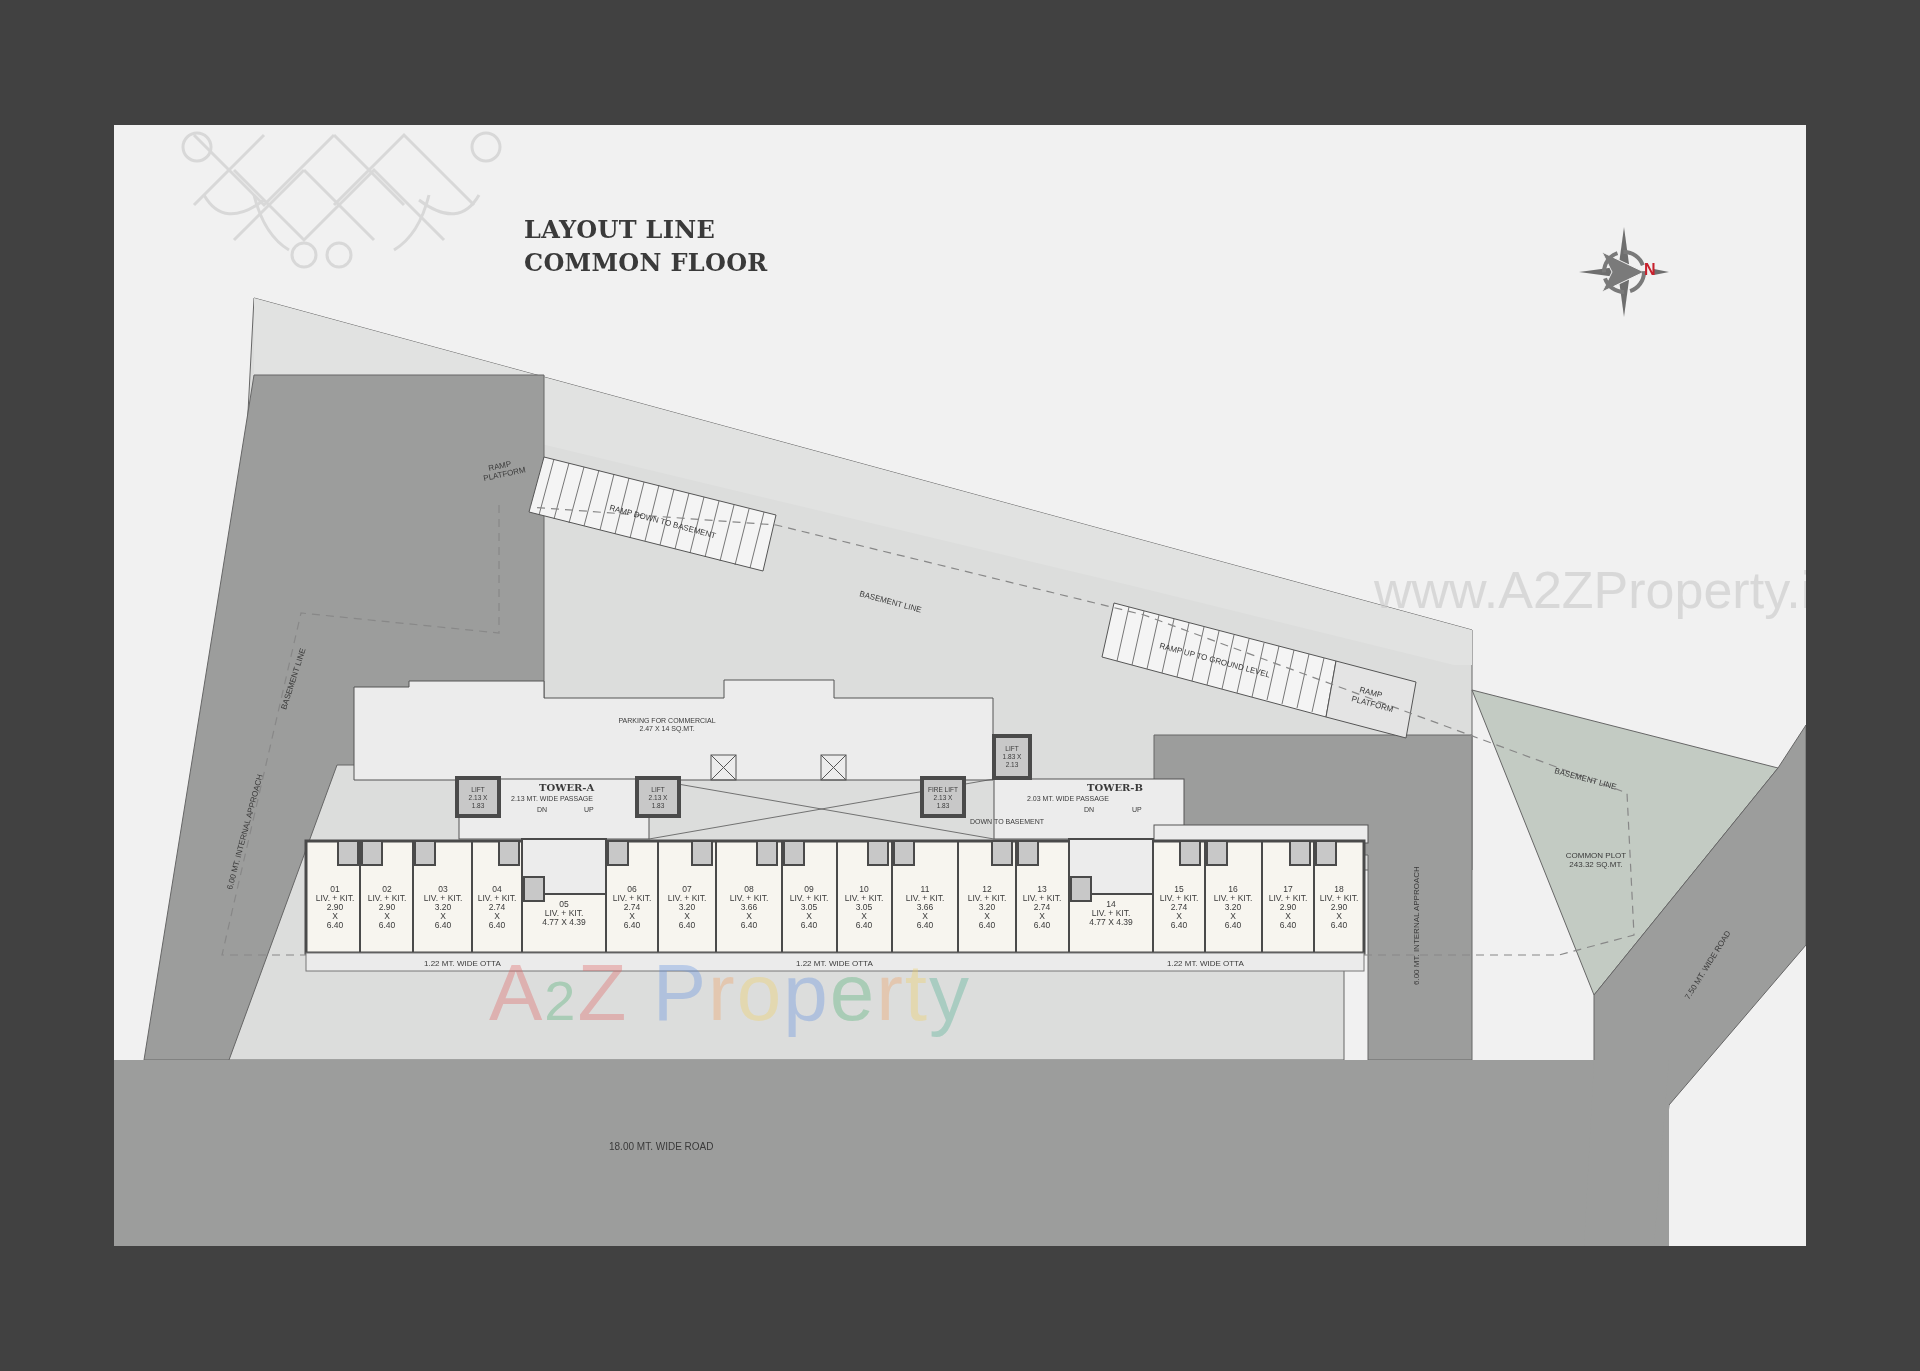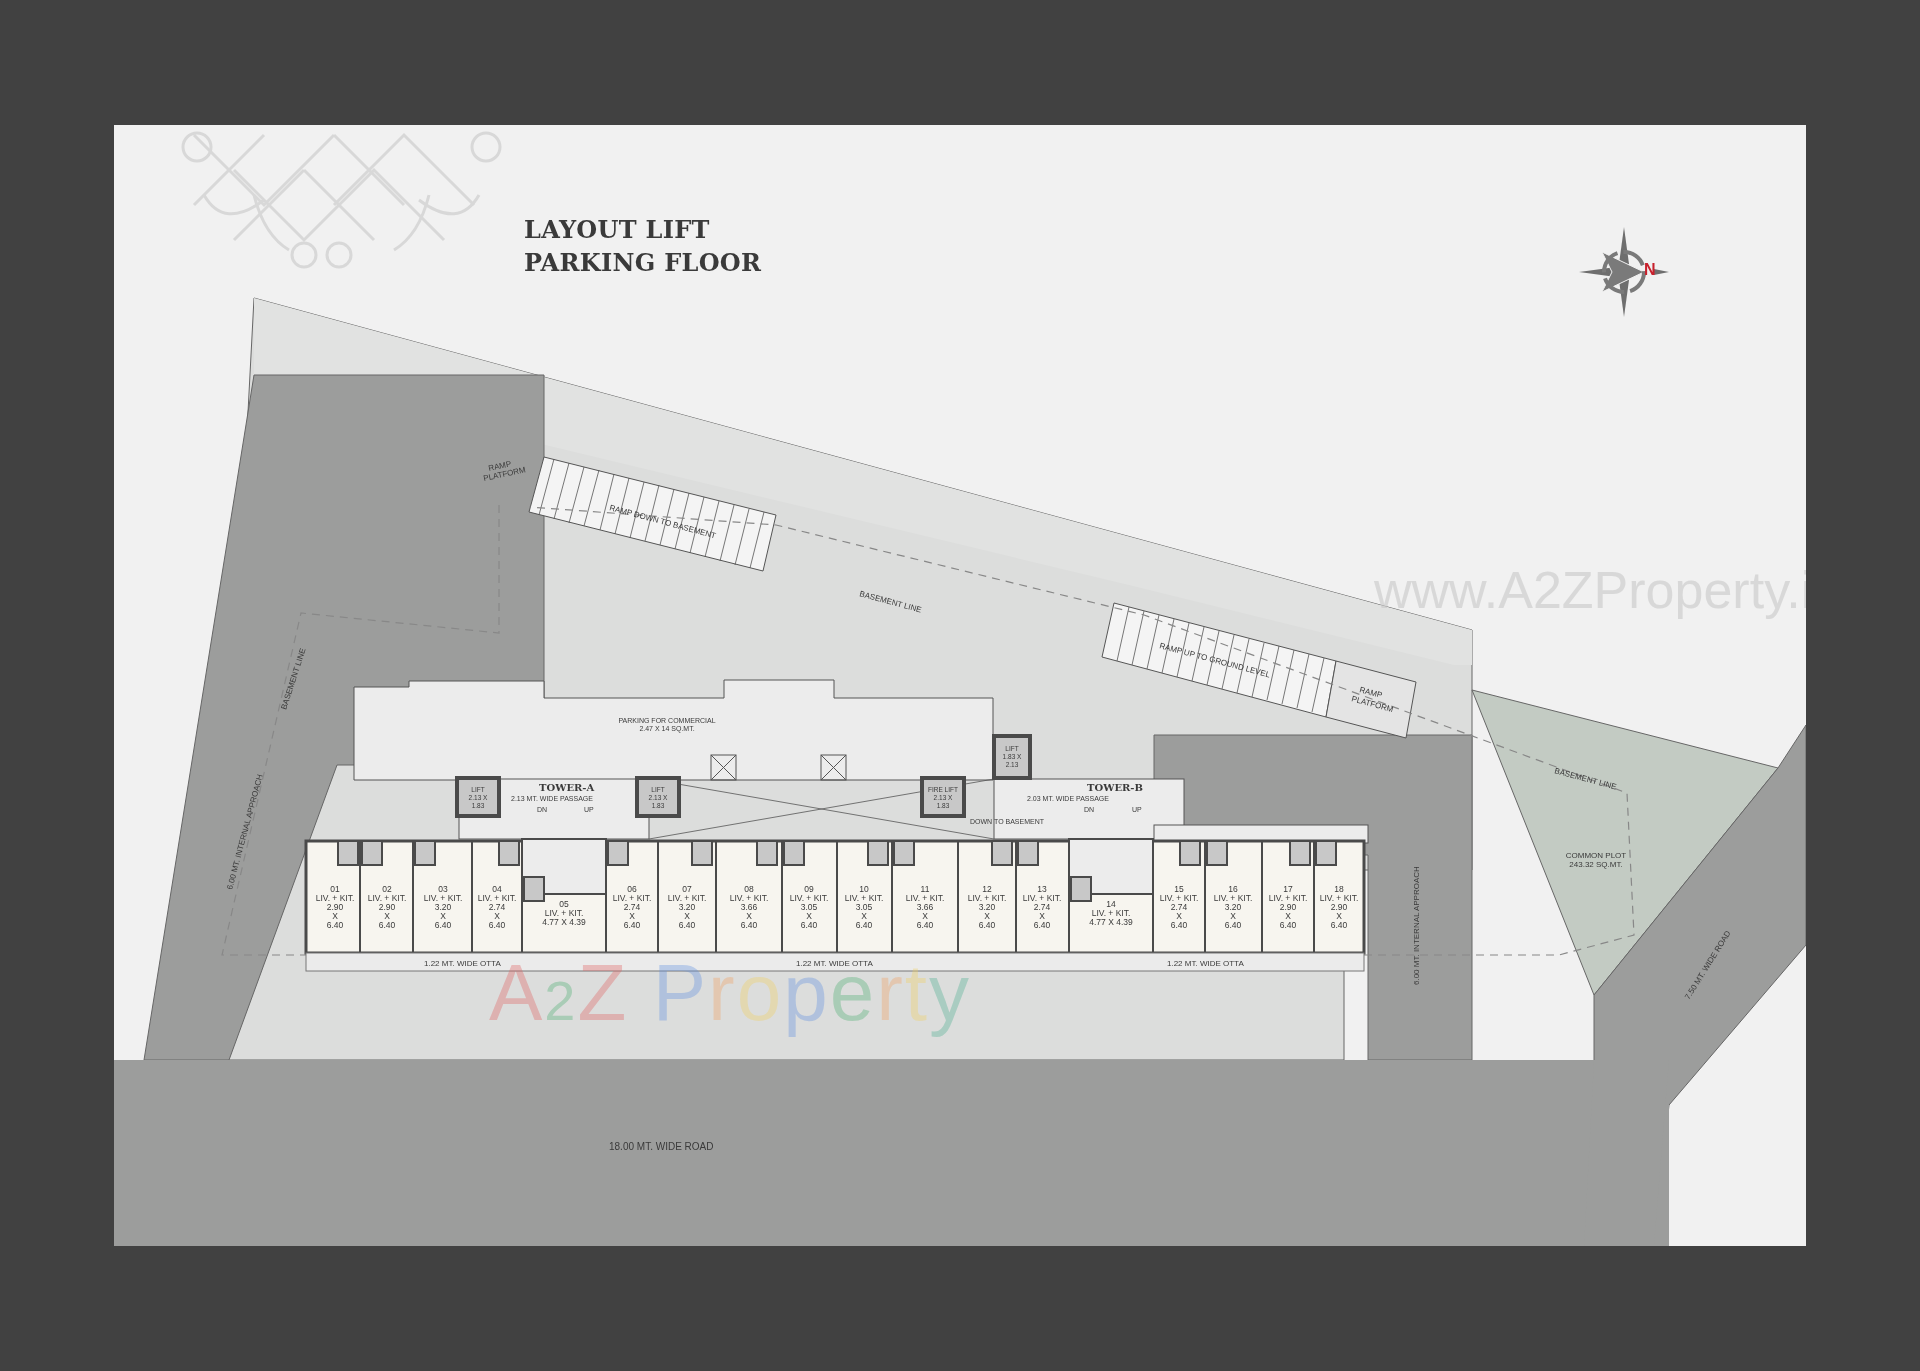--- a/index.html
+++ b/index.html
@@ -334,22 +334,22 @@
       <rect x="904" y="716" width="20" height="24"></rect>
         <rect x="957" y="752" width="20" height="24"></rect>
       <rect x="1066" y="716" width="20" height="24"></rect>
         <rect x="1093" y="716" width="20" height="24"></rect>
       <rect x="1176" y="716" width="20" height="24"></rect>
         <rect x="1202" y="716" width="20" height="24"></rect>
     </g>
   </svg>
 
   <div class="title">
-    <div>LAYOUT LIFT</div>
-    <div>PARKING FLOOR</div>
+    <div>LAYOUT LINE</div>
+    <div>COMMON FLOOR</div>
   </div>
 
   <div style="position:absolute;left:1530px;top:136px;font-weight:bold;font-size:16px;color:#c8202c;">N</div>
 
   <div class="wm-url">www.A2ZProperty.in</div>
 
   <div class="wm-logo">
     <span style="color:#e06060">A</span><span style="color:#4caf70;font-size:56px">2</span><span style="color:#e06060">Z</span><span> </span><span style="color:#6090e0">P</span><span style="color:#f0a060">r</span><span style="color:#f0d060">o</span><span style="color:#6090e0">p</span><span style="color:#4caf70">e</span><span style="color:#f0a060">r</span><span style="color:#f0d060">t</span><span style="color:#4caf90">y</span>
   </div>
 </div>

